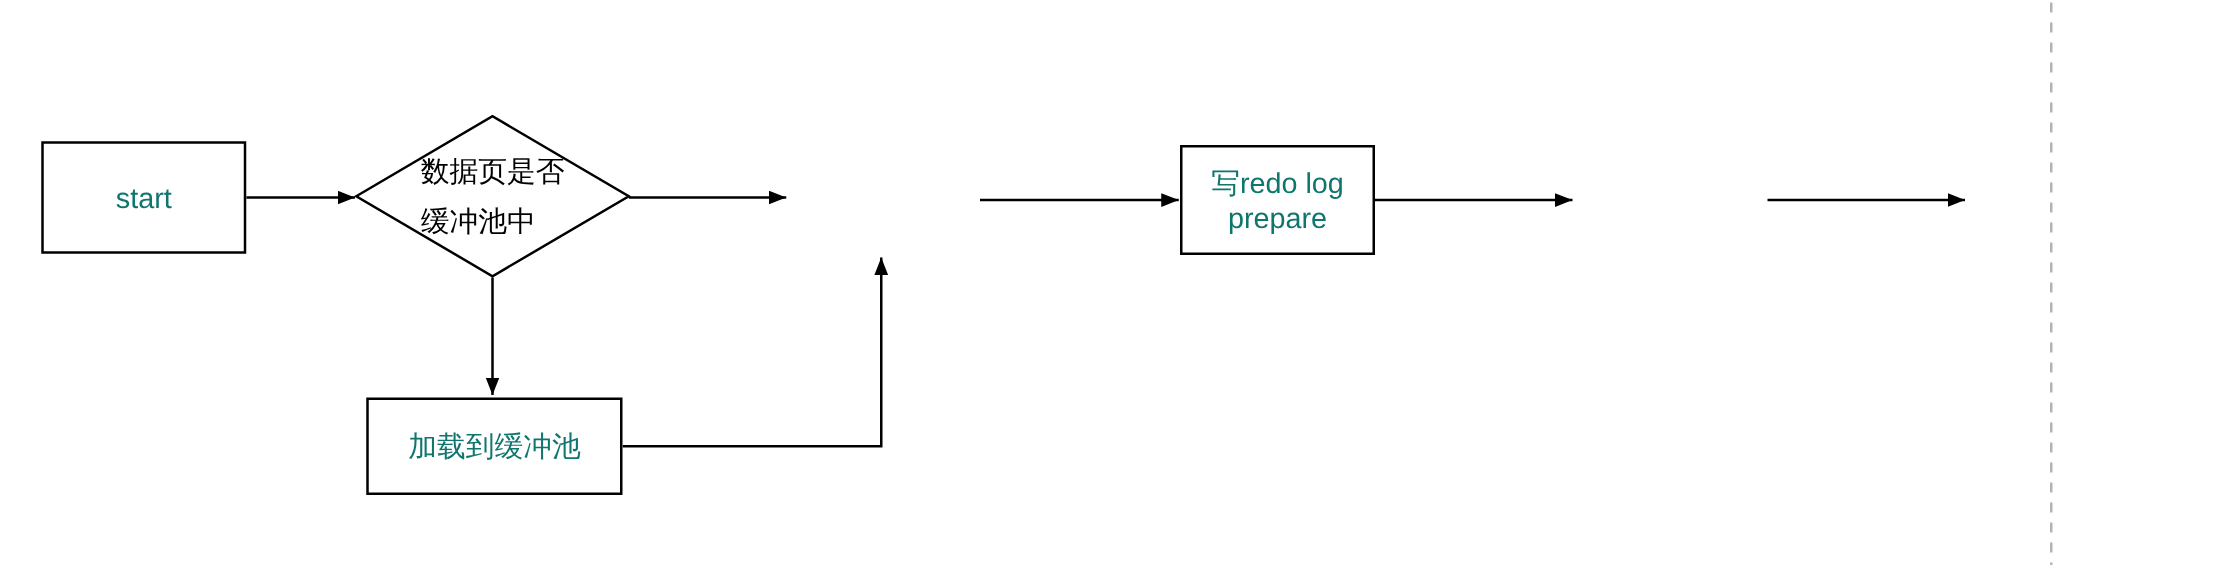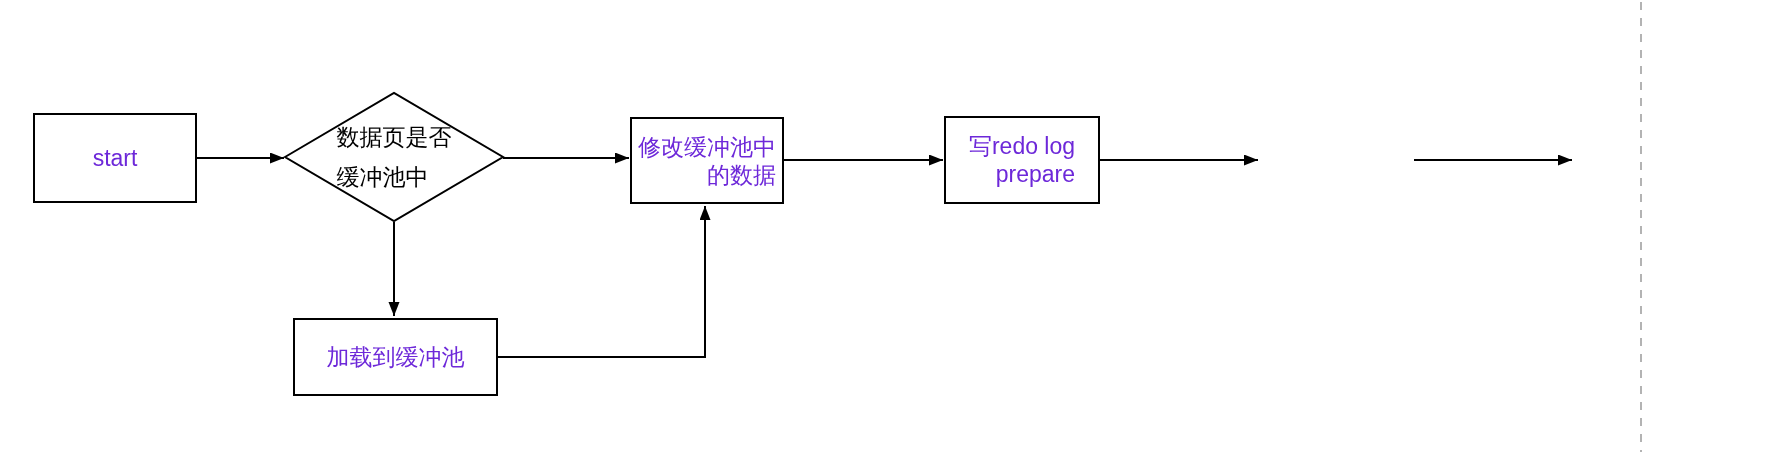--- a/index.html
+++ b/index.html
@@ -22,23 +22,23 @@
     z-index: 1;
   }
   .node {
     position: absolute;
     box-sizing: border-box;
     background: #ffffff;
     border: 2px solid #000000;
     display: flex;
     align-items: center;
     justify-content: center;
-    text-align: right;
+    text-align: center;
     z-index: 2;
-    color: #6d28d9;
+    color: #0f766e;
     font-size: 23px;
     line-height: 28px;
     white-space: pre-line;
   }
   .diamond-label {
     position: absolute;
     display: flex;
     align-items: center;
     justify-content: center;
     text-align: left;
@@ -89,20 +89,18 @@
     <line x1="1414" y1="160" x2="1572" y2="160" stroke="#000000" stroke-width="2" marker-end="url(#arrow)"></line>
   </svg>
 
   <div class="node" id="node-start">start</div>
 
   <div class="diamond-label" id="label-decision">数据页是否
 缓冲池中</div>
 
   <div class="node" id="node-load">加载到缓冲池</div>
 
-  <div class="node" id="node-modify">修改缓冲池中
-的数据</div>
 
   <div class="node" id="node-prepare">写redo log
 prepare</div>
 
 
 </div>
 
 </body></html>

